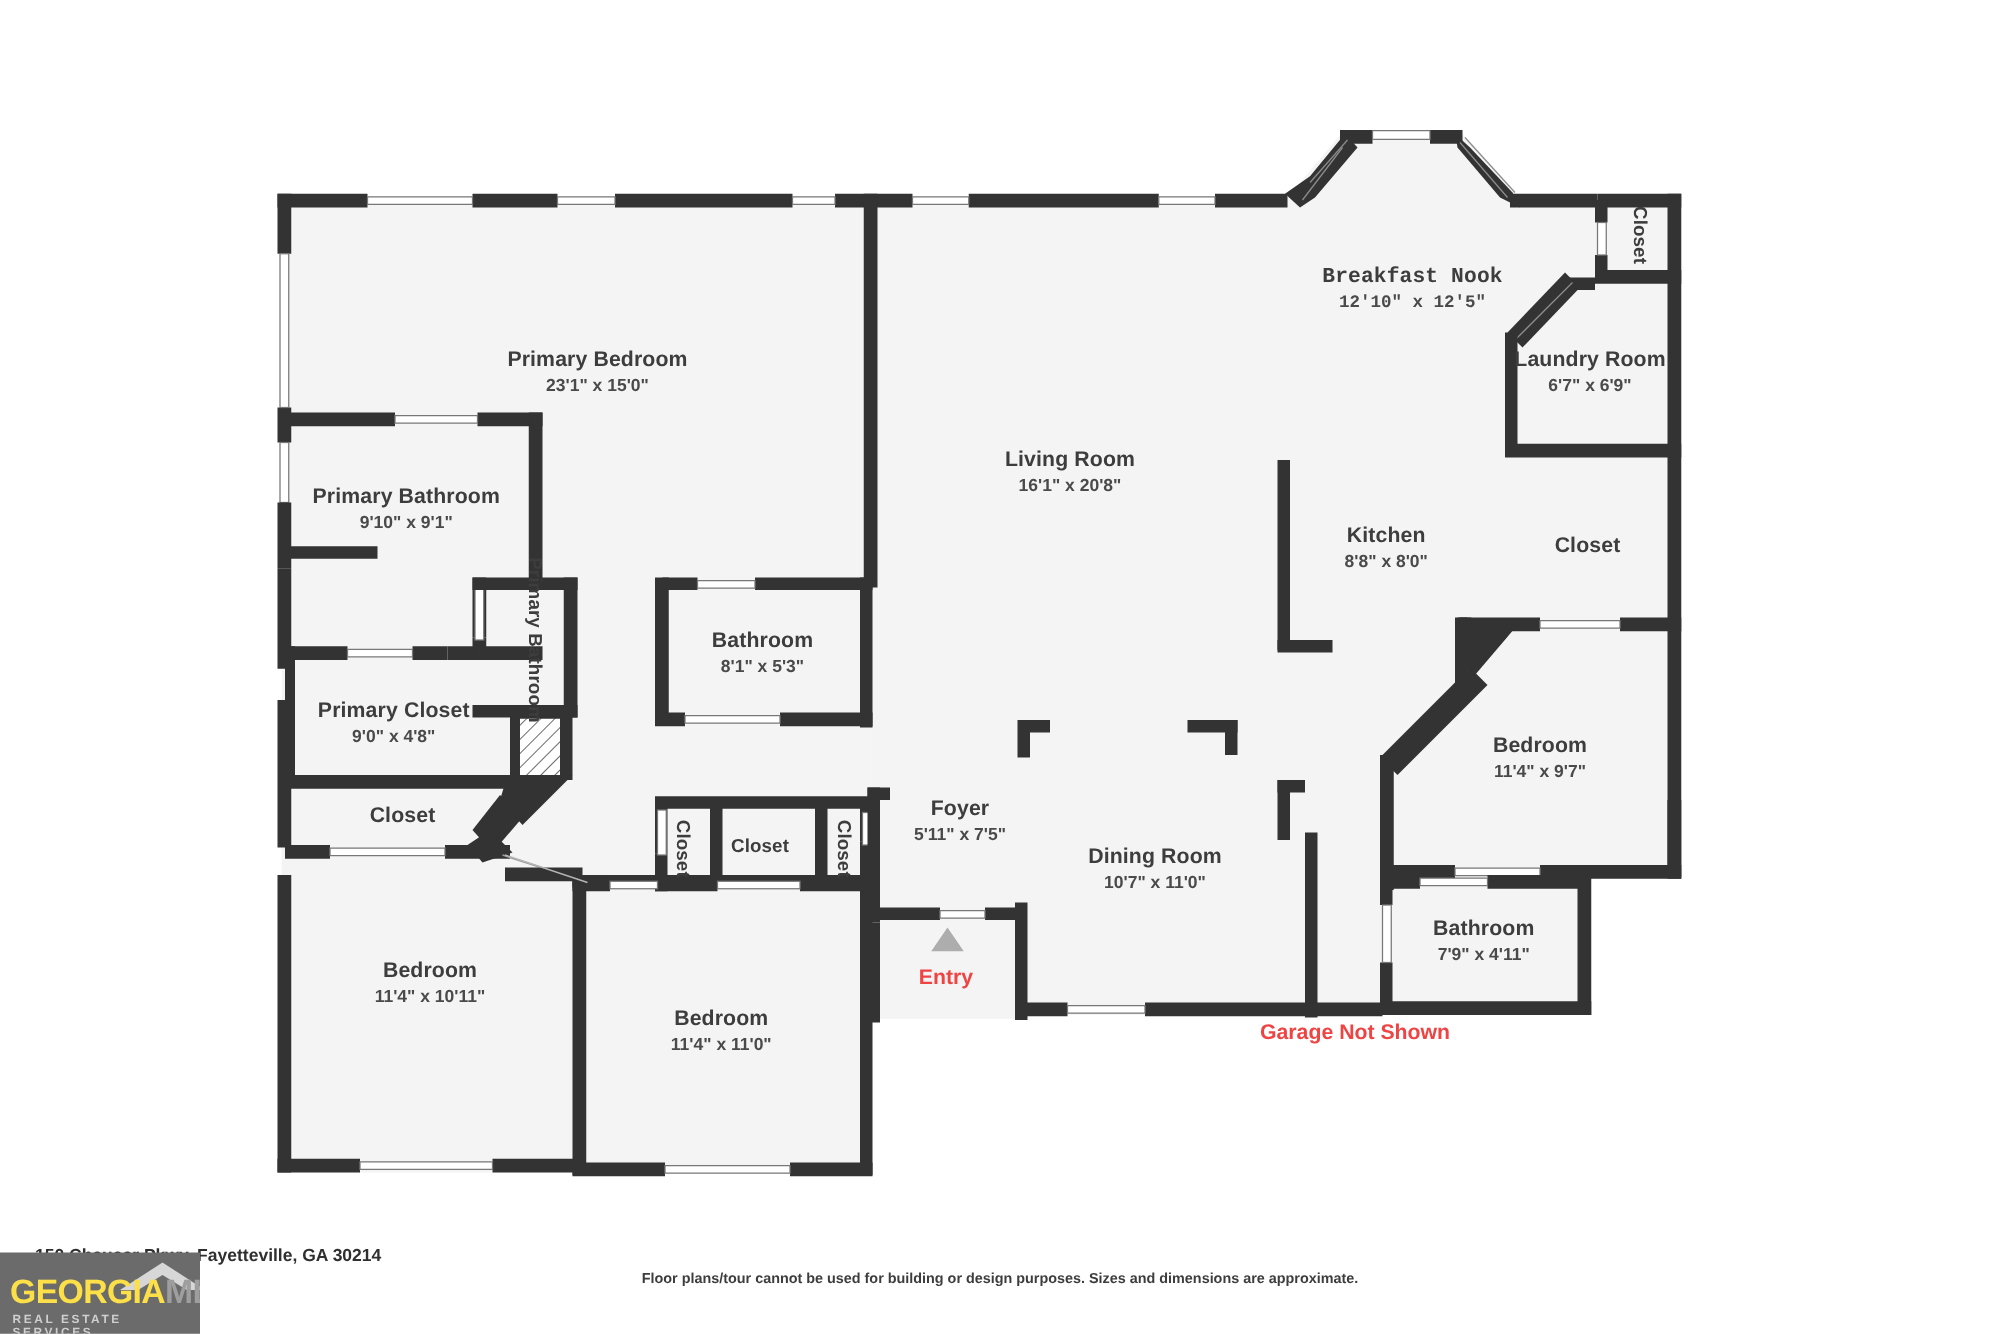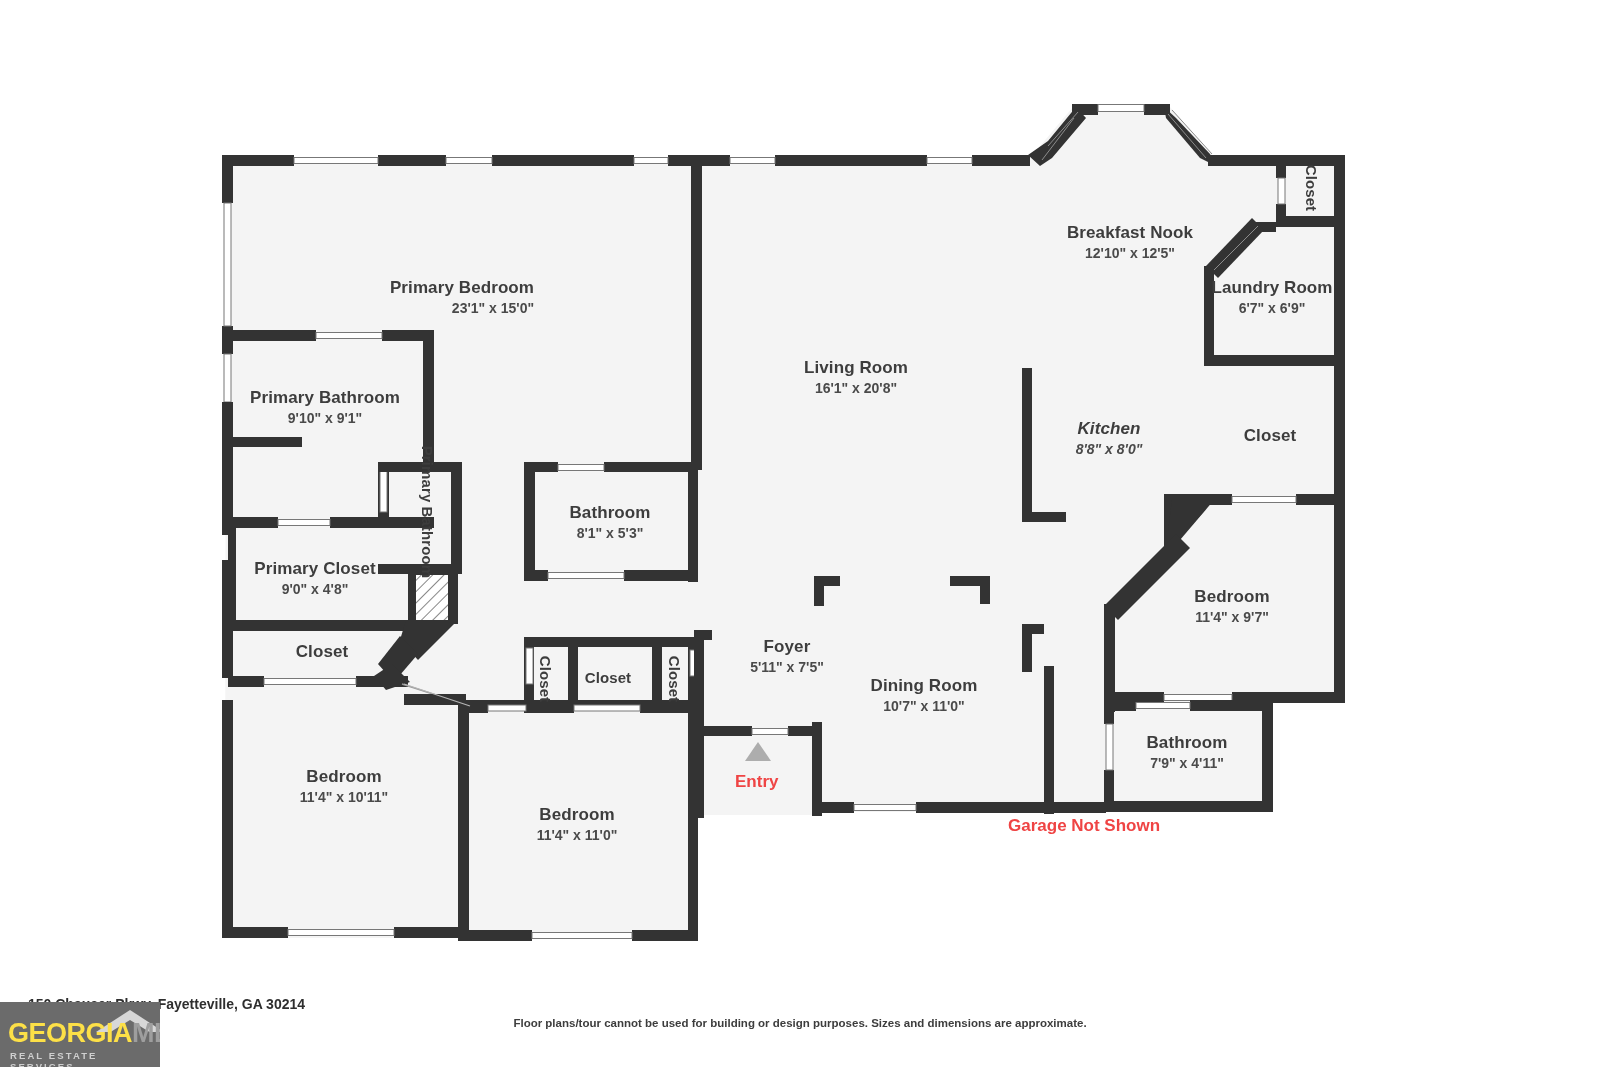--- a/index.html
+++ b/index.html
@@ -360,21 +360,21 @@
       <rect x="1104" y="801" width="169" height="11"></rect>
 
       <rect x="1098" y="494" width="10" height="0"></rect>
     </g>
 
     <g stroke="#b5b5b5" stroke-width="1.2" fill="none">
       <path d="M470 706 L404 684"></path>
     </g>
   </svg>
 
-  <div class="room-label plain" style="left:462px; top:297px;text-align:right;">
+  <div class="room-label plain" style="left:478px; top:297px;">
     <span class="rname">Primary Bedroom</span>
     <span class="rdim">23'1" x 15'0"</span>
   </div>
 
   <div class="room-label plain" style="left:325px; top:407px;">
     <span class="rname">Primary Bathroom</span>
     <span class="rdim">9'10" x 9'1"</span>
   </div>
 
   <div class="room-label vert rot-cw small" style="left:427px; top:512px;">
@@ -410,41 +410,41 @@
   </div>
 
   <div class="room-label plain small" style="left:608px; top:678px;">
     <span class="rname">Closet</span>
   </div>
 
   <div class="room-label vert rot-cw small" style="left:674px; top:679px;">
     <span class="rname">Closet</span>
   </div>
 
-  <div class="room-label plain" style="left:787px; top:656px;">
+  <div class="room-label plain" style="left:768px; top:656px;">
     <span class="rname">Foyer</span>
     <span class="rdim">5'11" x 7'5"</span>
   </div>
 
   <div class="room-label plain" style="left:856px; top:377px;">
     <span class="rname">Living Room</span>
     <span class="rdim">16'1" x 20'8"</span>
   </div>
 
   <div class="room-label plain" style="left:924px; top:695px;">
     <span class="rname">Dining Room</span>
     <span class="rdim">10'7" x 11'0"</span>
   </div>
 
-  <div class="room-label plain" style="left:1130px; top:242px;">
+  <div class="room-label plain" style="left:1130px; top:232px;font-family:Liberation Mono, monospace;">
     <span class="rname">Breakfast Nook</span>
     <span class="rdim">12'10" x 12'5"</span>
   </div>
 
-  <div class="room-label plain" style="left:1109px; top:438px;font-style:italic;">
+  <div class="room-label plain" style="left:1109px; top:438px;">
     <span class="rname">Kitchen</span>
     <span class="rdim">8'8" x 8'0"</span>
   </div>
 
   <div class="room-label plain" style="left:1272px; top:297px;">
     <span class="rname">Laundry Room</span>
     <span class="rdim">6'7" x 6'9"</span>
   </div>
 
   <div class="room-label vert rot-cw small" style="left:1311px; top:188px;">

